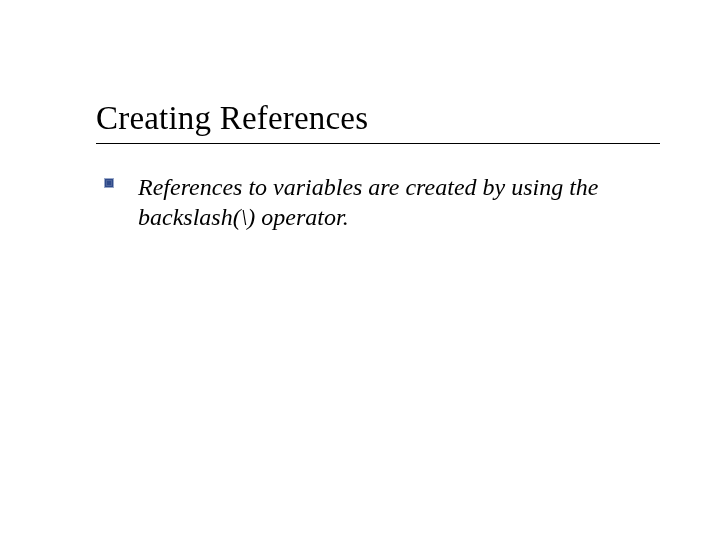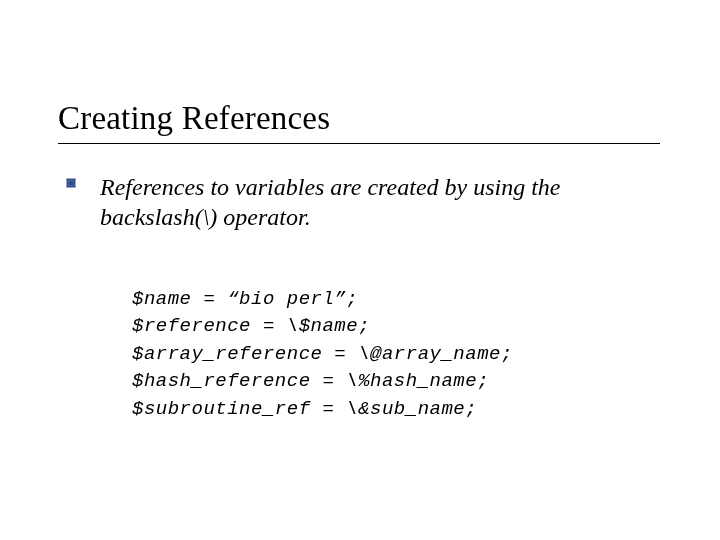--- a/index.html
+++ b/index.html
@@ -10,21 +10,21 @@
     background: #ffffff;
     font-family: "Times New Roman", Times, serif;
     color: #000000;
     overflow: hidden;
   }
   .slide {
     position: relative;
     width: 720px;
     height: 540px;
     box-sizing: border-box;
-    padding: 100px 60px 0 58px;
+    padding: 100px 60px 0 96px;
   }
   .title {
     font-size: 33px;
     font-weight: 400;
     margin: 0 0 6px 0;
     letter-spacing: 0.2px;
   }
   .title-underline {
     border: none;
     border-top: 1.5px solid #000;
@@ -79,23 +79,16 @@
   <h1 class="title">Creating References</h1>
   <hr class="title-underline">
 
   <div class="body">
 
     <div class="bullet-item">
       <span class="bullet-box"></span>
       <div class="bullet-text">References to variables are created by using the backslash(\) operator.</div>
     </div>
 
-    <div class="code-block">
-<span>$name = “bio perl”;</span>
-<span>$reference = \$name;</span>
-<span>$array_reference = \@array_name;</span>
-<span>$hash_reference = \%hash_name;</span>
-<span>$subroutine_ref = \&amp;sub_name;</span>
-    </div>
 
   </div>
 
 </div>
 
 </body></html>

